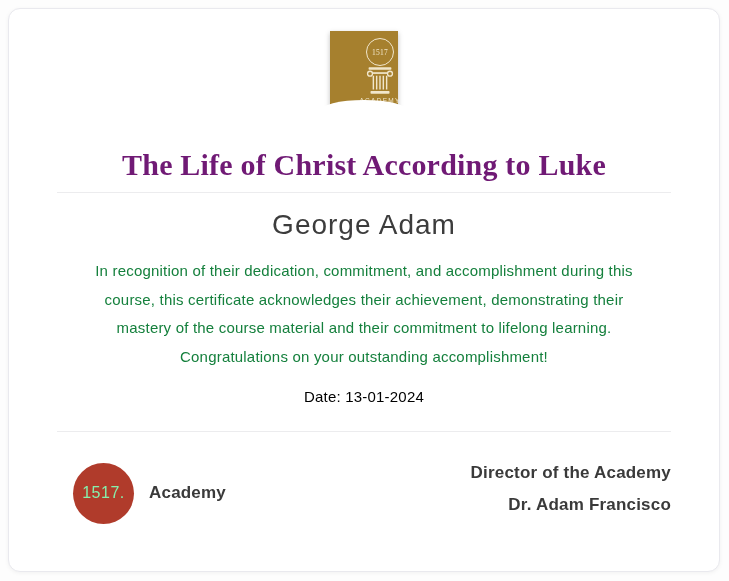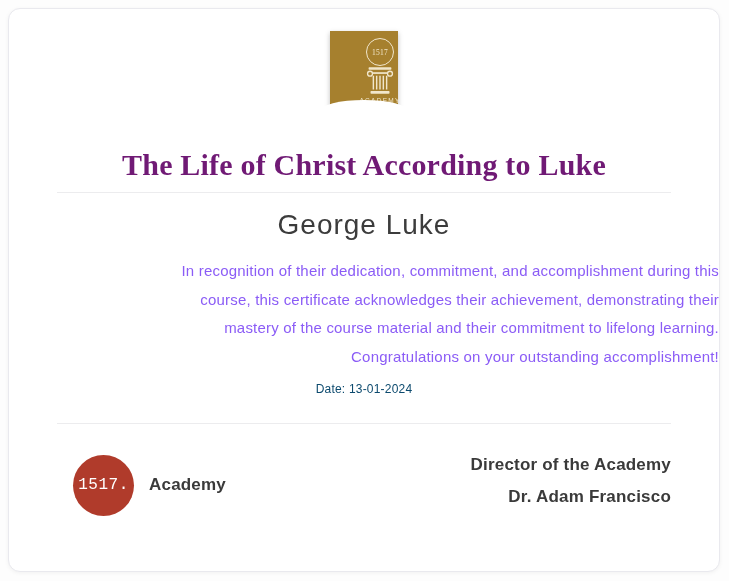--- a/index.html
+++ b/index.html
@@ -82,52 +82,51 @@
     font-size: 28px;
     line-height: 36px;
     color: #3c3c3c;
     letter-spacing: 1px;
     margin: 14px 0 14px 0;
     font-weight: 400;
   }
   .body-text {
     font-size: 15px;
     line-height: 28.5px;
-    color: #8b5cf6;
+    color: #15803d;
     letter-spacing: 0.2px;
     white-space: pre-line;
-    margin: 4px auto;
-    text-align: right;
+    margin: 12px auto;
   }
   .date-line {
-    font-size: 12px;
+    font-size: 15px;
     line-height: 28.5px;
-    color: #0c4a6e;
+    color: #000000;
     letter-spacing: 0.2px;
     margin: 0 0 19px 0;
   }
   
   .footer {
     display: flex;
     align-items: center;
     justify-content: space-between;
     padding: 31px 48px 0 64px;
   }
   .org {
     display: flex;
     align-items: center;
     gap: 15px;
   }
   .org-badge {
     width: 61px; height: 61px;
     border-radius: 50%;
     background: #b03b2b;
     display: flex; align-items: center; justify-content: center;
-    color: #ffffff;
-    font-family: Liberation Mono, monospace;
+    color: #86efac;
+    font-family: Liberation Sans, sans-serif;
     font-size: 16px;
     letter-spacing: 0.5px;
     flex: none;
   }
   .org-label {
     font-size: 17px;
     font-weight: 700;
     color: #3a3a3a;
     letter-spacing: 0.2px;
   }
@@ -161,21 +160,21 @@
           <rect x="10" y="25" width="20" height="2.8" rx="0.8" stroke="none"></rect>
         </g>
       </svg>
     </span>
     <span class="ribbon-label">ACADEMY</span>
   </div>
 
   <div class="content">
     <h1 class="title">The Life of Christ According to Luke</h1>
     <hr class="divider">
-    <div class="recipient">George Luke</div>
+    <div class="recipient">George Adam</div>
     <div class="body-text">In recognition of their dedication, commitment, and accomplishment during this
 course, this certificate acknowledges their achievement, demonstrating their
 mastery of the course material and their commitment to lifelong learning.
 Congratulations on your outstanding accomplishment!</div>
     <div class="date-line">Date: 13-01-2024</div>
     <hr class="divider">
 
     <div class="footer">
       <div class="org">
         <div class="org-badge">

